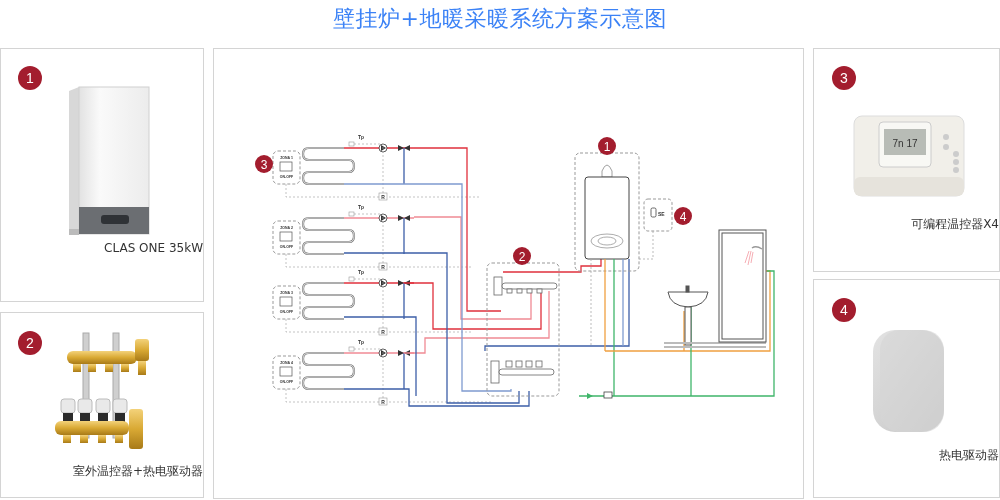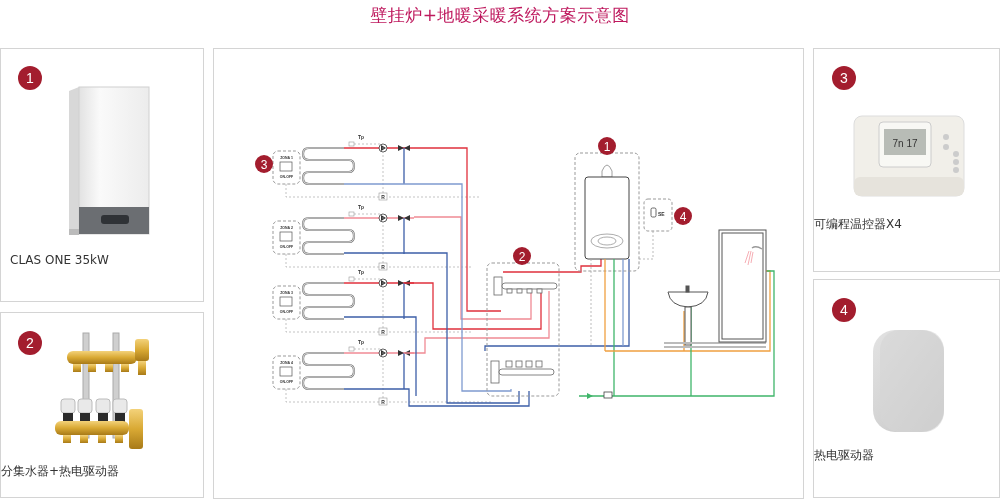--- a/index.html
+++ b/index.html
@@ -1,31 +1,31 @@
 <!DOCTYPE html>
 <html><head>
 <meta charset="utf-8">
 <style>
   * { box-sizing: border-box; margin: 0; padding: 0; }
   html, body { width: 1000px; height: 500px; background: #ffffff; overflow: hidden; }
   body { position: relative; font-family: "DejaVu Sans", "Liberation Sans", sans-serif; }
   .title {
     position: absolute; left: 0; top: 4px; width: 1000px; text-align: center;
-    font-size: 17px; color: #be185d; letter-spacing: 0.5px;
+    font-size: 22px; color: #3b82f6; letter-spacing: 0.5px;
   }
   .card {
     position: absolute; border: 1px solid #d4d4d4; background: #fff;
   }
   .badge {
     position: absolute; width: 24px; height: 24px; border-radius: 50%;
     background: #a31d2e; color: #fff; font-size: 14px; line-height: 24px; text-align: center;
     font-family: "Liberation Sans", sans-serif;
   }
   .caption {
-    position: absolute; left: 0; width: 100%; text-align: left; font-size: 12px; color: #333;
+    position: absolute; left: 0; width: 100%; text-align: right; font-size: 12px; color: #333;
   }
   .diagram { left: 213px; top: 48px; width: 591px; height: 451px; }
   svg text { font-family: "Liberation Sans", sans-serif; }
 </style>
 </head>
 <body>
 
 <div class="title">壁挂炉+地暖采暖系统方案示意图</div>
 
 <div class="card" style="left:0;top:48px;width:204px;height:254px;">
@@ -37,21 +37,21 @@
           <stop offset="0.3" stop-color="#fafafa"></stop>
           <stop offset="1" stop-color="#ececec"></stop>
       </linearGradient>
     </defs>
     <path d="M68 42 L78 38 L78 185 L68 180 Z" fill="#d8d8d8"></path>
     <rect x="78" y="38" width="70" height="147" fill="url(#bg1)" stroke="#d0d0d0"></rect>
     <rect x="78" y="158" width="70" height="27" fill="#6b6e72"></rect>
     <rect x="100" y="166" width="28" height="9" rx="3" fill="#2f3236"></rect>
     <rect x="68" y="180" width="10" height="6" fill="#bbb"></rect>
   </svg>
-  <div class="caption" style="top:204px;padding-left:9px;">CLAS ONE 35kW</div>
+  <div class="caption" style="top:192px;padding-left:9px;">CLAS ONE 35kW</div>
 </div>
 
 <div class="card" style="left:0;top:312px;width:204px;height:186px;">
   <div class="badge" style="left:17px;top:18px;">2</div>
   <svg width="204" height="150" style="position:absolute;left:0;top:0;">
     <defs>
       <linearGradient id="brass" x1="0" y1="0" x2="0" y2="1">
         <stop offset="0" stop-color="#f3d27a"></stop>
           <stop offset="0.5" stop-color="#d9a934"></stop>
           <stop offset="1" stop-color="#a87a18"></stop>
@@ -82,21 +82,21 @@
     </g>
     <rect x="54" y="108" width="74" height="14" rx="6" fill="url(#brass)"></rect>
     <rect x="128" y="96" width="14" height="40" rx="3" fill="url(#brass)"></rect>
     <g fill="url(#brass)">
       <rect x="62" y="122" width="8" height="8"></rect>
         <rect x="79" y="122" width="8" height="8"></rect>
       <rect x="97" y="122" width="8" height="8"></rect>
         <rect x="114" y="122" width="8" height="8"></rect>
     </g>
   </svg>
-  <div class="caption" style="top:150px;">分集水器+热电驱动器</div>
+  <div class="caption" style="top:150px;">室外温控器+热电驱动器</div>
 </div>
 
 <div class="card" style="left:813px;top:48px;width:187px;height:224px;">
   <div class="badge" style="left:18px;top:17px;">3</div>
   <svg width="187" height="170" style="position:absolute;left:0;top:0;">
     <rect x="40" y="67" width="110" height="80" rx="8" fill="#f1efe9" stroke="#ddd"></rect>
     <rect x="40" y="128" width="110" height="19" rx="6" fill="#e6e3dc"></rect>
     <rect x="65" y="73" width="52" height="45" rx="4" fill="#f8f8f4" stroke="#ccc"></rect>
     <rect x="70" y="80" width="42" height="26" fill="#b8bcb6"></rect>
     <text x="91" y="98" font-size="10" text-anchor="middle" fill="#333">7n 17</text>

